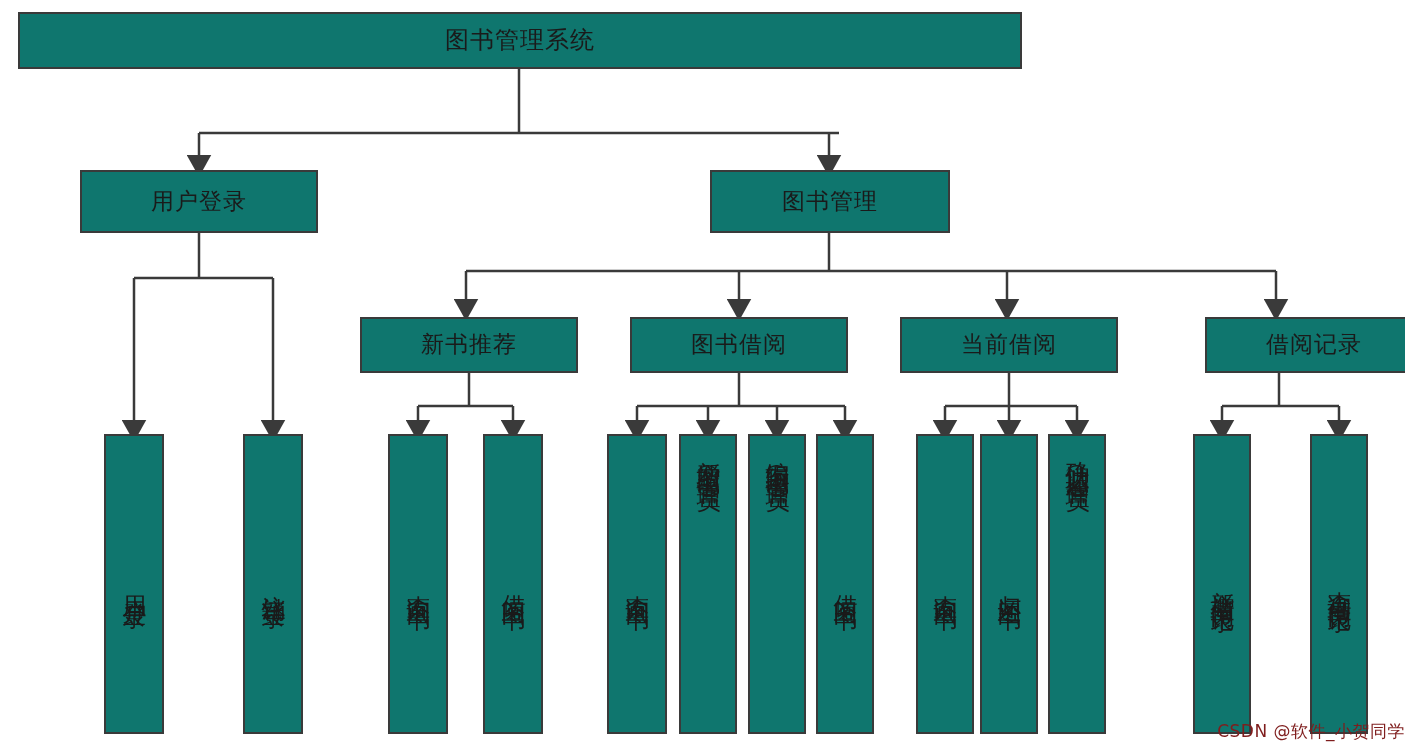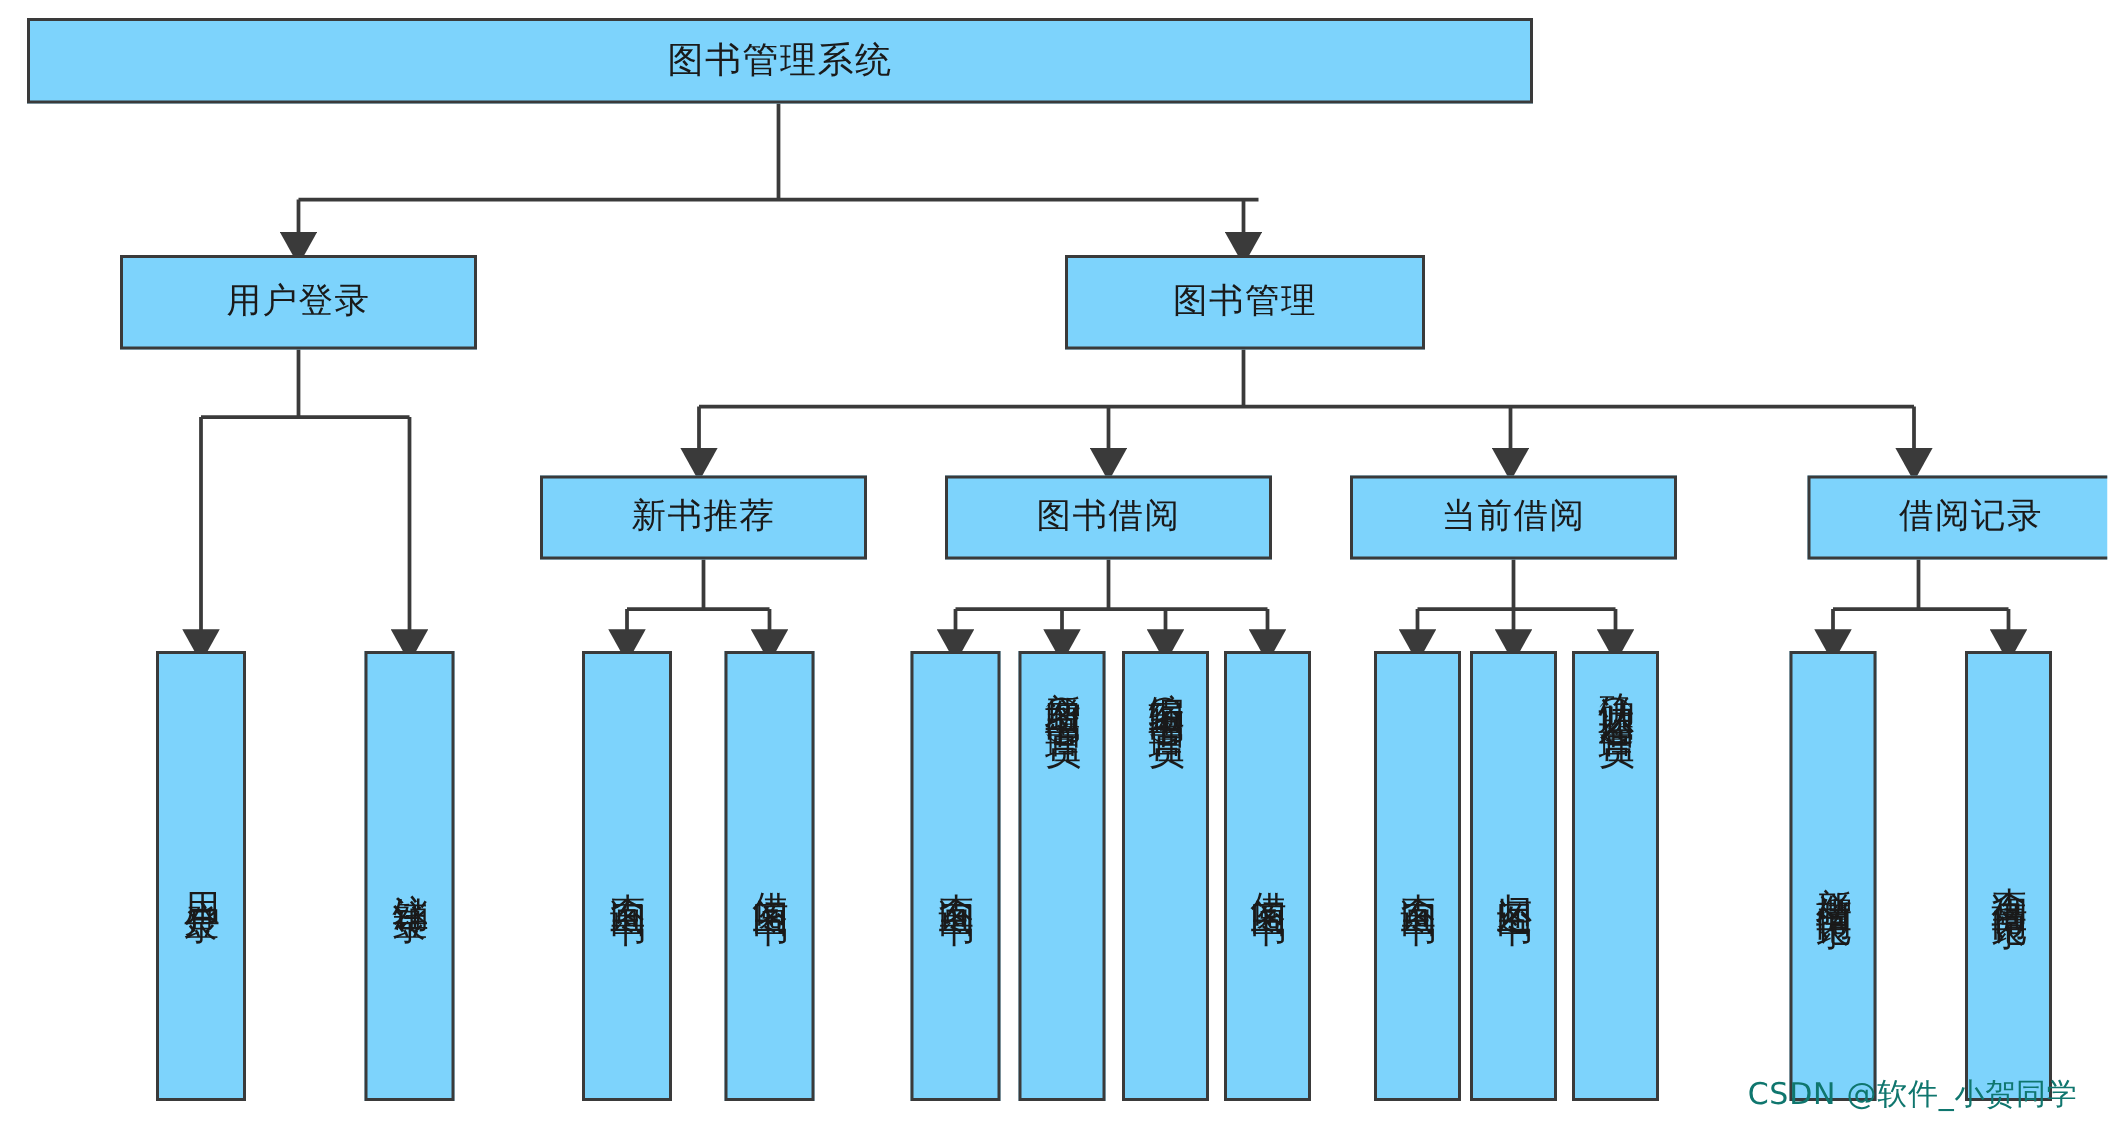--- a/index.html
+++ b/index.html
@@ -21,21 +21,21 @@
     position: absolute;
     left: 0;
     top: 0;
     width: 1405px;
     height: 747px;
   }
   .node {
     position: absolute;
     box-sizing: border-box;
     border: 2.5px solid #3a3a3a;
-    background: #7dd3fc;
+    background: #0f766e;
     color: #1a1a1a;
     display: flex;
     align-items: center;
     justify-content: center;
     text-align: center;
   }
   .node.horiz {
     font-size: 23px;
     line-height: 1.2;
     letter-spacing: 1px;
@@ -52,24 +52,24 @@
     justify-content: flex-start;
     align-items: center;
     padding-top: 6px;
   }
   .node.vert.vcenter {
     justify-content: center;
     padding-top: 0;
   }
   .watermark {
     position: absolute;
-    right: 20px;
+    right: 0;
     bottom: 4px;
-    font-size: 20px;
-    color: #0f766e;
+    font-size: 17px;
+    color: #7f1d1d;
     letter-spacing: 0.5px;
     white-space: nowrap;
     pointer-events: none;
   }
 </style>
 </head>
 <body>
 
 <div id="canvas">
 

